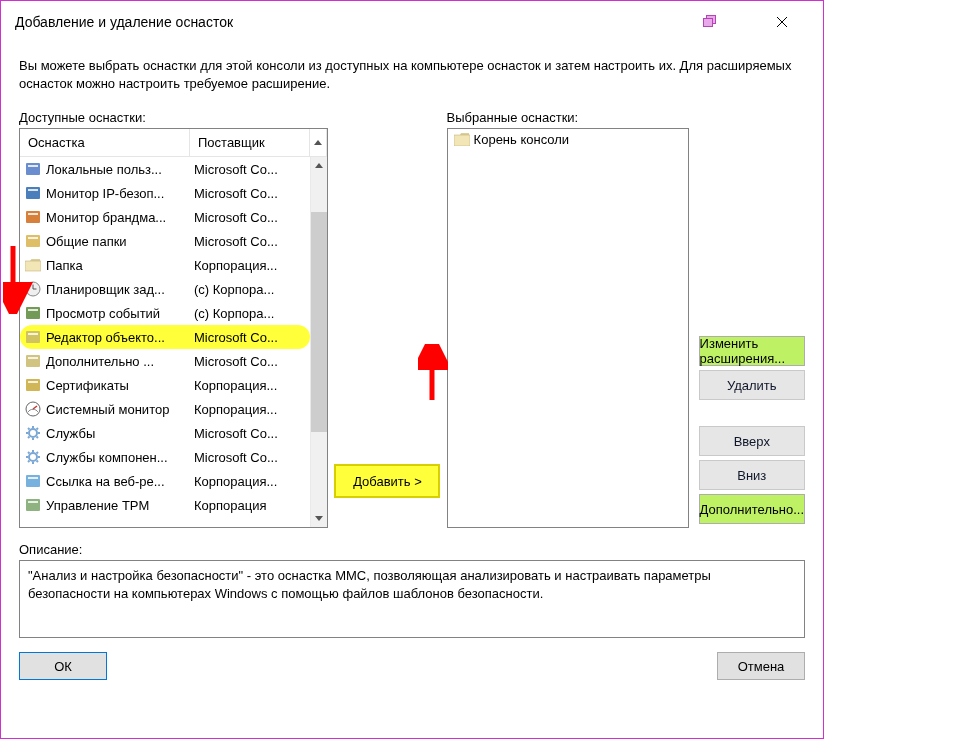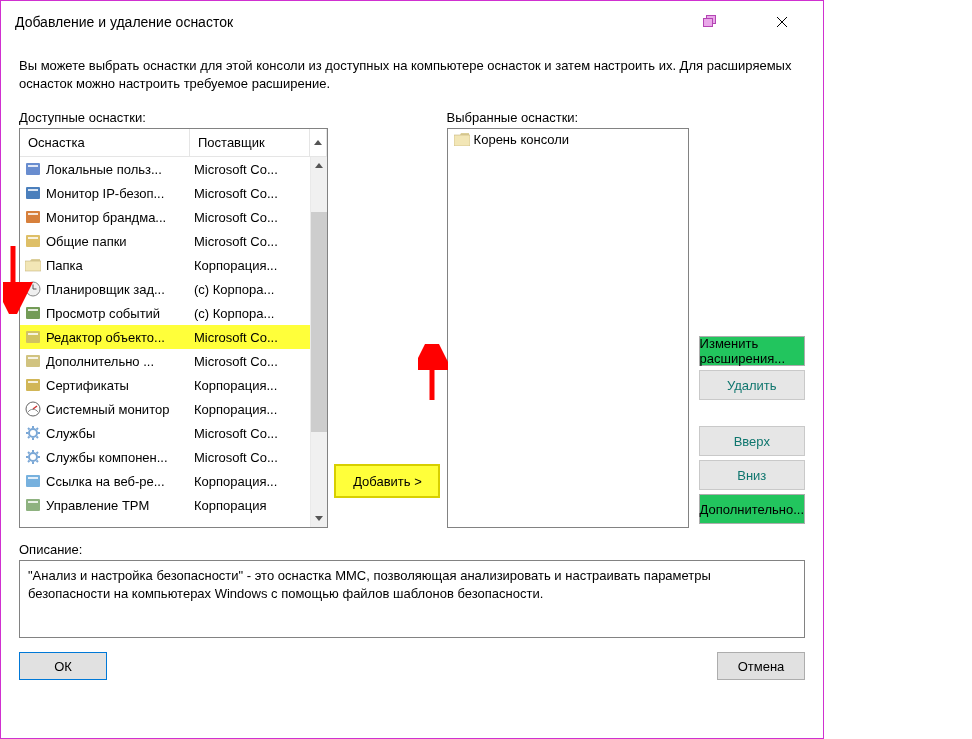--- a/index.html
+++ b/index.html
@@ -27,35 +27,35 @@
 
   .listbox { border:1px solid #828282; height:400px; background:#fff; display:flex; flex-direction:column; }
   .list-header { display:flex; background:#fff; border-bottom:1px solid #e5e5e5; }
   .list-header .hcell { padding:6px 8px; border-right:1px solid #e5e5e5; background:#fff; }
   .hc1 { width:170px; }
   .hc2 { flex:1; }
   .hc-scroll { width:17px; border-right:none; display:flex; align-items:center; justify-content:center; }
   .list-body { flex:1; overflow:hidden; position:relative; display:flex; }
   .rows { flex:1; overflow:hidden; }
   .row { display:flex; align-items:center; height:24px; padding-left:4px; cursor:default; }
-  .row.selected { background:#ffff3a; }
+  .row.selected { background:#ffff3a;border-radius:12px; }
   .row .ic { width:18px; height:18px; margin-right:4px; display:flex; align-items:center; justify-content:center; flex-shrink:0; }
   .row .c1 { width:148px; white-space:nowrap; overflow:hidden; text-overflow:ellipsis; }
   .row .c2 { flex:1; white-space:nowrap; overflow:hidden; text-overflow:ellipsis; padding-right:4px;}
   .scrollbar-v { width:17px; background:#f0f0f0; display:flex; flex-direction:column; border-left:1px solid #e9e9e9;}
   .sb-btn { height:17px; display:flex; align-items:center; justify-content:center; background:#f0f0f0; cursor:pointer; }
   .sb-track { flex:1; position:relative; }
   .sb-thumb { position:absolute; left:0; right:0; top:38px; height:220px; background:#cdcdcd; }
 
   .selected-box { border:1px solid #828282; height:400px; background:#fff; padding:2px; }
   .tree-item { display:flex; align-items:center; gap:4px; padding:1px 4px; }
   .folder-ic { width:16px; height:13px; }
 
-  .side-btn { height:30px; margin-bottom:4px; background:#22c55e; border:1px solid #adadad; display:flex; align-items:center; justify-content:center; cursor:pointer; }
-  .side-btn.disabled { color:#0f766e; cursor:default; border-color:#c9c9c9; background:#e6e6e6;}
+  .side-btn { height:30px; margin-bottom:4px; background:#bef264; border:1px solid #adadad; display:flex; align-items:center; justify-content:center; cursor:pointer; }
+  .side-btn.disabled { color:#0f172a; cursor:default; border-color:#c9c9c9; background:#e6e6e6;}
   .side-btn + .side-btn { margin-top:0; }
   .btn-group-gap { height:22px; }
   .btn-flex-spacer { flex:1; }
 
   .add-btn { width:106px; height:34px; border:2px solid #d7cf00; background:#ffff3a; display:flex; align-items:center; justify-content:center; cursor:pointer; font-size:13px; position:relative; top:-30px;}
   
   .desc-area { margin-top:14px; }
   .desc-box { border:1px solid #828282; height:78px; padding:6px 8px; line-height:1.35; background:#fff; margin-top:3px;}
 
   .footer { display:flex; justify-content:space-between; gap:10px; padding:14px 0 0 0; }

